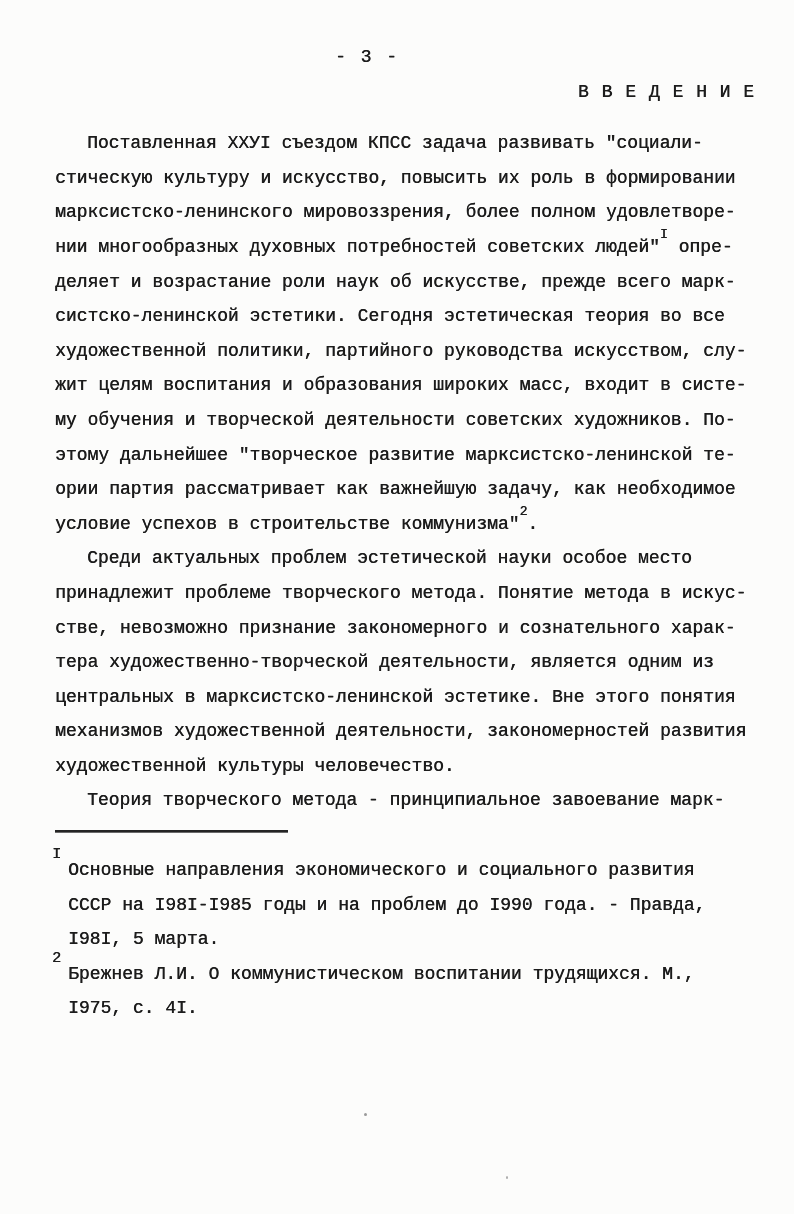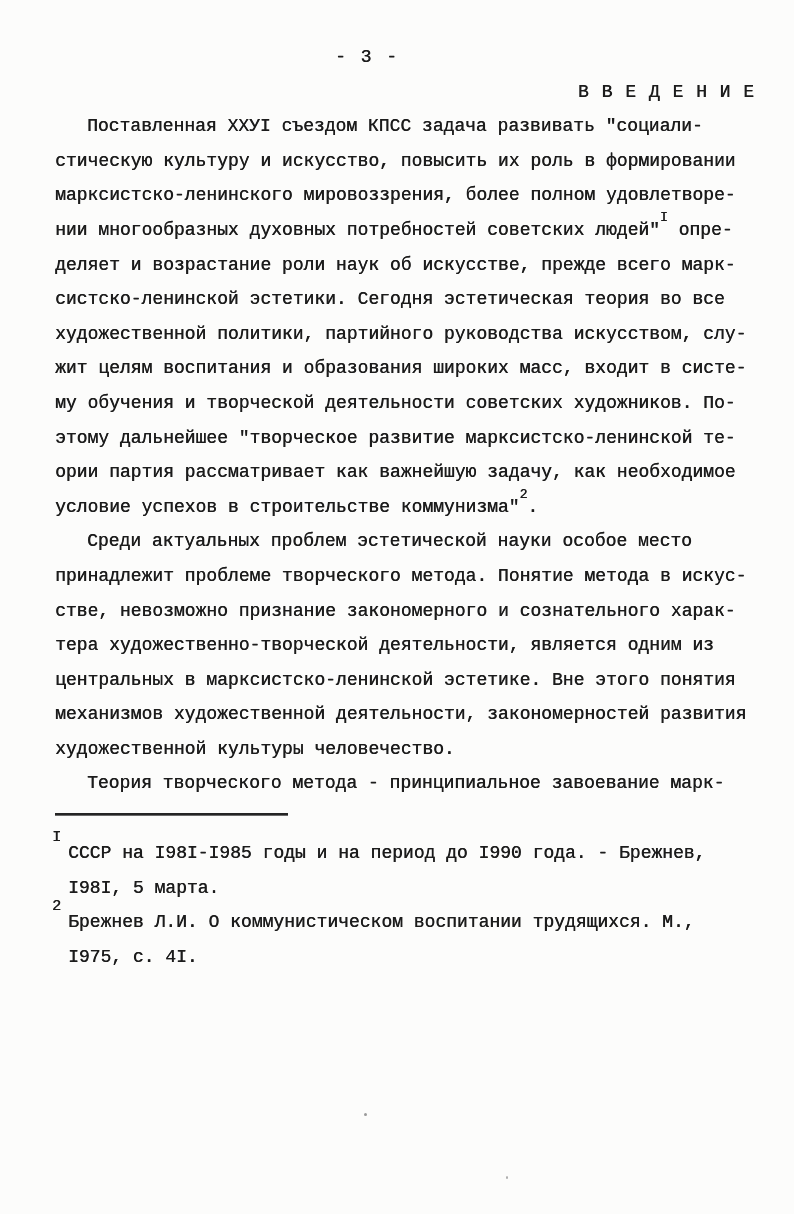--- a/index.html
+++ b/index.html
@@ -27,21 +27,21 @@
     height: 34.6px;
   }
   .pagenum {
     text-align: center;
     position: relative;
     left: -38px;
     letter-spacing: 2px;
   }
   .heading { letter-spacing: 1px; text-align: right; }
   .indent { text-indent: 32px; }
-  .para-first { }
+  .para-first { margin-top: 17px; }
   sup.ref {
     font-size: 13px;
     position: relative;
     top: -7px;
     line-height: 0;
   }
   .u {
     text-decoration-thickness: 2px;
     text-underline-offset: 5px;
   }
@@ -104,21 +104,22 @@
 
     <div class="paragraph">
       <div class="line indent">Теория творческого метода - принципиальное завоевание марк-</div>
     </div>
 
     <div class="fn-rule"></div>
 
     <div class="footnotes">
       <div class="footnote">
         <sup class="fn-marker">I</sup>
-        <div class="line">СССР на I98I-I985 годы и на период до I990 года. - Брежнев,</div>
+        <div class="line">Основные направления экономического и социального развития</div>
+        <div class="line">СССР на I98I-I985 годы и на проблем до I990 года. - Правда,</div>
         <div class="line">I98I, 5 марта.</div>
       </div>
       <div class="footnote">
         <sup class="fn-marker">2</sup>
         <div class="line">Брежнев Л.И. О коммунистическом воспитании трудящихся. М.,</div>
         <div class="line">I975, с. 4I.</div>
       </div>
     </div>
 
   </div>

